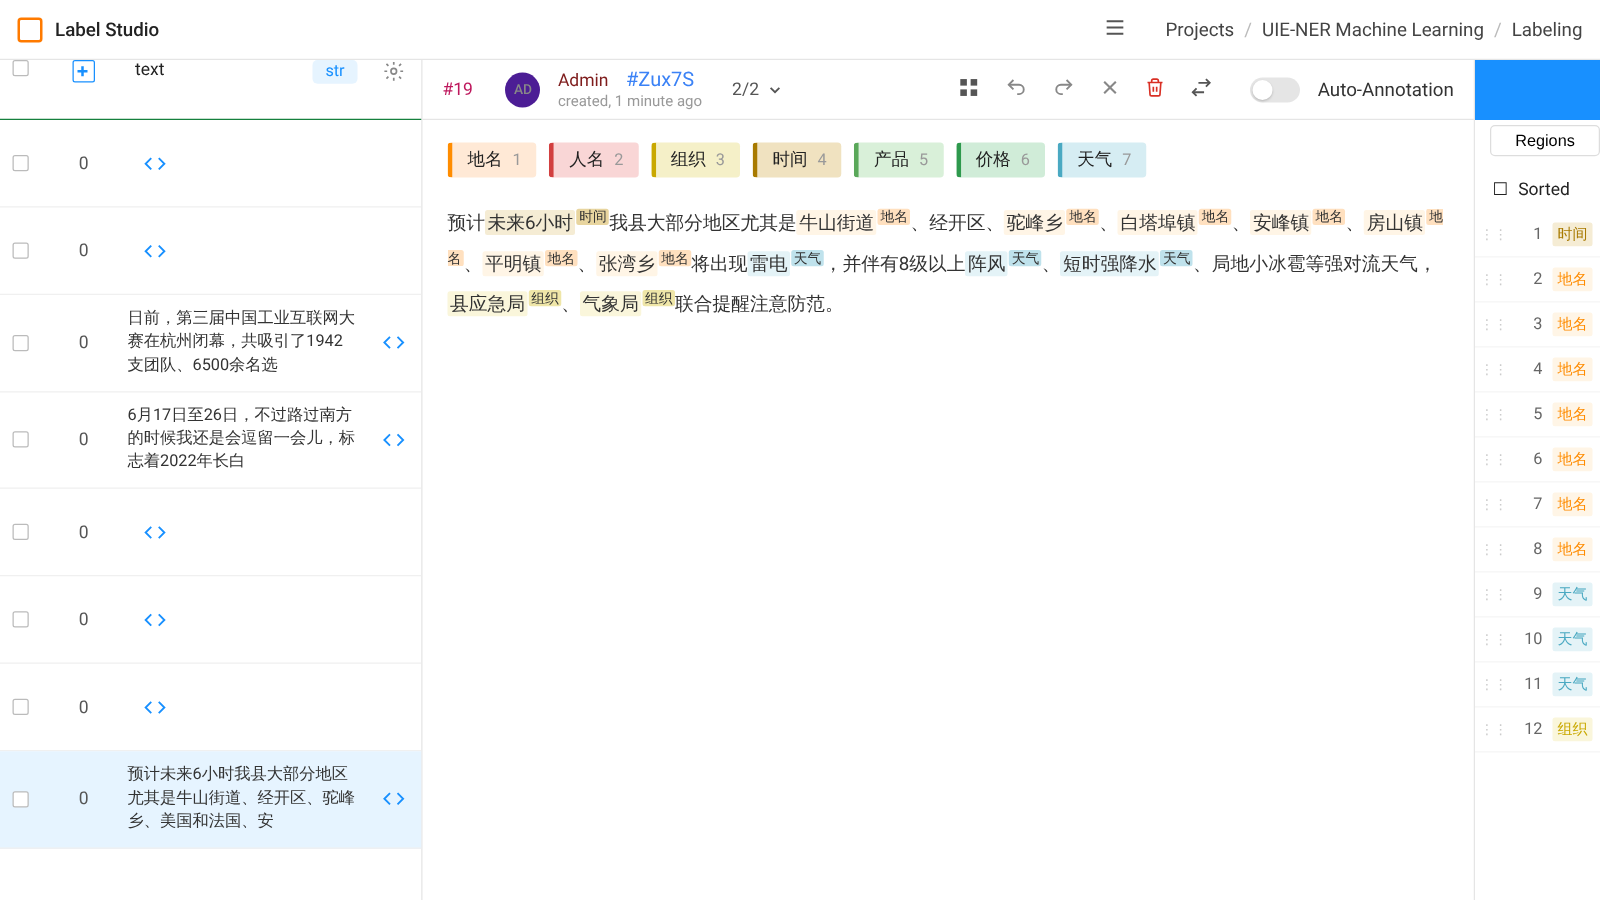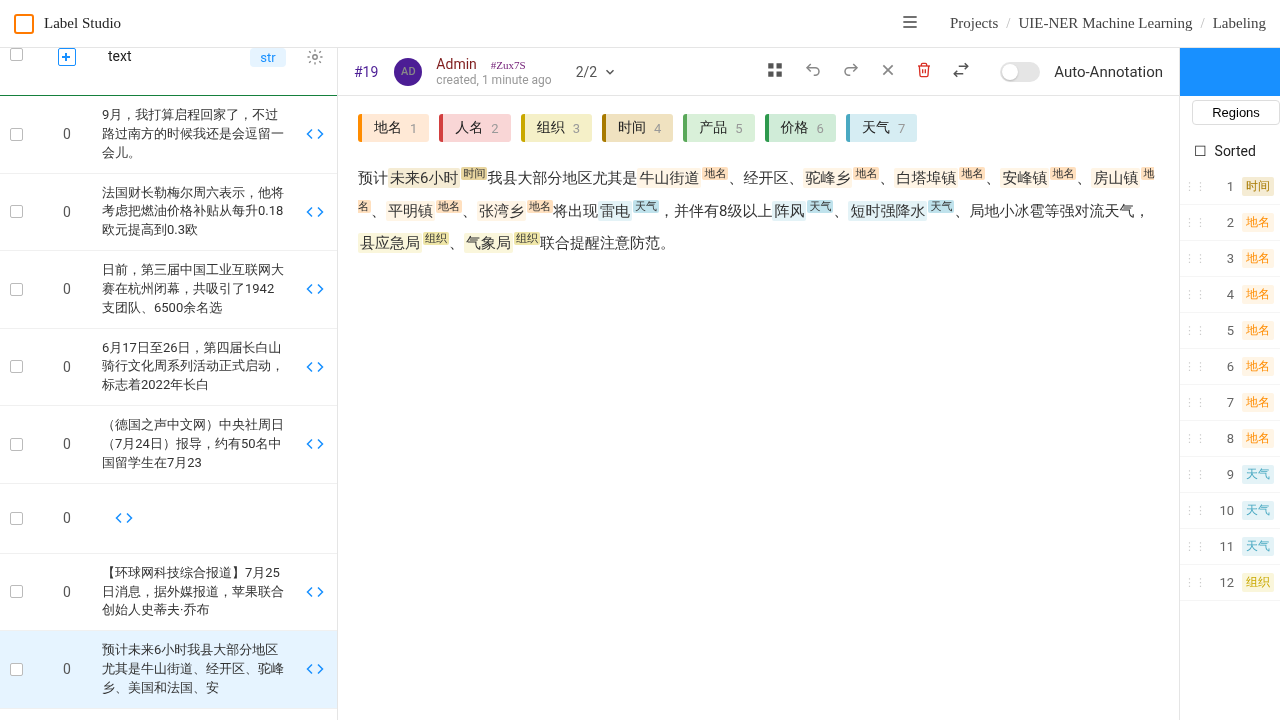--- a/index.html
+++ b/index.html
@@ -1,17 +1,17 @@
 <!DOCTYPE html>
 <html><head>
 <meta charset="utf-8">
 <style>
 * { margin: 0; padding: 0; box-sizing: border-box; }
 body { font-family: -apple-system, BlinkMacSystemFont, "Segoe UI", Roboto, sans-serif; font-size: 14px; color: #222; background: #fff; overflow: hidden; }
-.topbar { height: 48px; display: flex; align-items: center; border-bottom: 1px solid #e5e5e5; padding: 0 14px; font-family: Liberation Serif, serif; }
+.topbar { height: 48px; display: flex; align-items: center; border-bottom: 1px solid #e5e5e5; padding: 0 14px; }
 .logo { width: 20px; height: 20px; border: 2.5px solid #ff7a00; border-radius: 3px; margin-right: 10px; }
 .brand { font-weight: 500; font-size: 15px; }
 .hamburger { margin-left: auto; margin-right: 30px; cursor: pointer; }
 .hamburger svg { width: 20px; height: 20px; }
 .breadcrumb { display: flex; align-items: center; gap: 8px; color: #555; font-size: 15px; }
 .breadcrumb .sep { color: #bbb; }
 .breadcrumb .bc { color: #444; }
 .layout { display: flex; height: calc(100vh - 48px); }
 .sidebar { width: 338px; border-right: 1px solid #e5e5e5; display: flex; flex-direction: column; }
 .sidebar-head { height: 48px; display: flex; align-items: flex-start; border-bottom: 1px solid #15803d; }
@@ -29,26 +29,26 @@
 .tasklist { flex: 1; overflow-y: auto; }
 .task-row { display: flex; align-items: center; border-bottom: 1px solid #f0f0f0; min-height: 70px; padding: 10px 0; cursor: pointer; }
 .task-row.active { background: #e6f4ff; }
 .tcell-c { width: 32px; display: flex; justify-content: center; }
 .tcell-e { width: 70px; text-align: center; color: #555; }
 .tcell-t { flex: 1; padding-right: 8px; font-size: 13px; line-height: 1.45; color: #333; }
 .tcell-code { width: 44px; display: flex; justify-content: center; color: #1890ff; }
 .checkbox { width: 13px; height: 13px; border: 1.2px solid #bbb; border-radius: 2px; background: #fff; }
 .main { flex: 1; display: flex; flex-direction: column; border-right: 1px solid #e5e5e5; min-width: 0; }
 .main-toolbar { height: 48px; border-bottom: 1px solid #e5e5e5; display: flex; align-items: center; padding: 0 16px; gap: 14px; }
-.taskid { color: #4c1d95; font-size: 14px; margin-right: 2px; }
+.taskid { color: #be185d; font-size: 14px; margin-right: 12px; }
 .avatar-ad { width: 28px; height: 28px; border-radius: 50%; background: #4c1d95; color: #888; display: flex; align-items: center; justify-content: center; font-size: 11px; font-weight: 500; }
 .author-block { display: flex; flex-direction: column; line-height: 1.2; }
 .author-top { display: flex; gap: 14px; align-items: baseline; }
 .author-name { font-size: 14px; color: #7f1d1d; }
-.author-hash { font-size: 11px; color: #701a75; font-family: Liberation Serif, serif; }
+.author-hash { font-size: 16px; color: #3b82f6; }
 .author-sub { font-size: 12px; color: #999; }
 .counter { margin-left: 10px; display: flex; align-items: center; gap: 6px; color: #555; font-size: 14px; }
 .tool-icons { margin-left: auto; display: flex; align-items: center; gap: 20px; }
 .tool-icons .ti { cursor: pointer; color: #555; }
 .tool-icons .ti.red { color: #d93025; }
 .autoann { display: flex; align-items: center; gap: 14px; margin-left: 16px; }
 .toggle { width: 40px; height: 20px; background: #e5e5e5; border-radius: 10px; position: relative; }
 .toggle::after { content: ""; width: 16px; height: 16px; background: #fff; border-radius: 50%; position: absolute; left: 2px; top: 2px; box-shadow: 0 1px 2px rgba(0,0,0,.2); }
 .autoann-label { font-size: 15px; color: #333; }
 .blue-block { width: 100px; height: 48px; background: #1890ff; position: absolute; right: 0; top: 48px; }
@@ -113,34 +113,32 @@
             <path d="M12 2v3M12 19v3M4.2 4.2l2.1 2.1M17.7 17.7l2.1 2.1M2 12h3M19 12h3M4.2 19.8l2.1-2.1M17.7 6.3l2.1-2.1"></path>
           </svg>
       </div>
     </div>
     <div class="tasklist" id="tasklist">
         <div class="task-row">
           <div class="tcell-c">
             <div class="checkbox"></div>
           </div>
           <div class="tcell-e">0</div>
-          <div class="tcell-t">9月，我打算启程回家了，不过路过南方的时候我还是会逗留一会儿。</div>
-          <div class="tcell-code">
-            <svg width="18" height="18" viewBox="0 0 24 24" fill="none" stroke="#1890ff" stroke-width="2">
-              <polyline points="16 18 22 12 16 6"></polyline>
-              <polyline points="8 6 2 12 8 18"></polyline>
-            </svg>
-          </div>
-        </div>
-        <div class="task-row">
-          <div class="tcell-c">
-            <div class="checkbox"></div>
-          </div>
-          <div class="tcell-e">0</div>
-          <div class="tcell-t">法国财长勒梅尔周六表示，他将考虑把燃油价格补贴从每升0.18欧元提高到0.3欧</div>
+          <div class="tcell-code">
+            <svg width="18" height="18" viewBox="0 0 24 24" fill="none" stroke="#1890ff" stroke-width="2">
+              <polyline points="16 18 22 12 16 6"></polyline>
+              <polyline points="8 6 2 12 8 18"></polyline>
+            </svg>
+          </div>
+        </div>
+        <div class="task-row">
+          <div class="tcell-c">
+            <div class="checkbox"></div>
+          </div>
+          <div class="tcell-e">0</div>
           <div class="tcell-code">
             <svg width="18" height="18" viewBox="0 0 24 24" fill="none" stroke="#1890ff" stroke-width="2">
               <polyline points="16 18 22 12 16 6"></polyline>
               <polyline points="8 6 2 12 8 18"></polyline>
             </svg>
           </div>
         </div>
         <div class="task-row">
           <div class="tcell-c">
             <div class="checkbox"></div>
@@ -152,59 +150,57 @@
               <polyline points="16 18 22 12 16 6"></polyline>
               <polyline points="8 6 2 12 8 18"></polyline>
             </svg>
           </div>
         </div>
         <div class="task-row">
           <div class="tcell-c">
             <div class="checkbox"></div>
           </div>
           <div class="tcell-e">0</div>
-          <div class="tcell-t">6月17日至26日，第四届长白山骑行文化周系列活动正式启动，标志着2022年长白</div>
-          <div class="tcell-code">
-            <svg width="18" height="18" viewBox="0 0 24 24" fill="none" stroke="#1890ff" stroke-width="2">
-              <polyline points="16 18 22 12 16 6"></polyline>
-              <polyline points="8 6 2 12 8 18"></polyline>
-            </svg>
-          </div>
-        </div>
-        <div class="task-row">
-          <div class="tcell-c">
-            <div class="checkbox"></div>
-          </div>
-          <div class="tcell-e">0</div>
-          <div class="tcell-t">（德国之声中文网）中央社周日（7月24日）报导，约有50名中国留学生在7月23</div>
-          <div class="tcell-code">
-            <svg width="18" height="18" viewBox="0 0 24 24" fill="none" stroke="#1890ff" stroke-width="2">
-              <polyline points="16 18 22 12 16 6"></polyline>
-              <polyline points="8 6 2 12 8 18"></polyline>
-            </svg>
-          </div>
-        </div>
-        <div class="task-row">
-          <div class="tcell-c">
-            <div class="checkbox"></div>
-          </div>
-          <div class="tcell-e">0</div>
-          <div class="tcell-code">
-            <svg width="18" height="18" viewBox="0 0 24 24" fill="none" stroke="#1890ff" stroke-width="2">
-              <polyline points="16 18 22 12 16 6"></polyline>
-              <polyline points="8 6 2 12 8 18"></polyline>
-            </svg>
-          </div>
-        </div>
-        <div class="task-row">
-          <div class="tcell-c">
-            <div class="checkbox"></div>
-          </div>
-          <div class="tcell-e">0</div>
-          <div class="tcell-t">【环球网科技综合报道】7月25日消息，据外媒报道，苹果联合创始人史蒂夫·乔布</div>
+          <div class="tcell-t">6月17日至26日，不过路过南方的时候我还是会逗留一会儿，标志着2022年长白</div>
+          <div class="tcell-code">
+            <svg width="18" height="18" viewBox="0 0 24 24" fill="none" stroke="#1890ff" stroke-width="2">
+              <polyline points="16 18 22 12 16 6"></polyline>
+              <polyline points="8 6 2 12 8 18"></polyline>
+            </svg>
+          </div>
+        </div>
+        <div class="task-row">
+          <div class="tcell-c">
+            <div class="checkbox"></div>
+          </div>
+          <div class="tcell-e">0</div>
+          <div class="tcell-code">
+            <svg width="18" height="18" viewBox="0 0 24 24" fill="none" stroke="#1890ff" stroke-width="2">
+              <polyline points="16 18 22 12 16 6"></polyline>
+              <polyline points="8 6 2 12 8 18"></polyline>
+            </svg>
+          </div>
+        </div>
+        <div class="task-row">
+          <div class="tcell-c">
+            <div class="checkbox"></div>
+          </div>
+          <div class="tcell-e">0</div>
+          <div class="tcell-code">
+            <svg width="18" height="18" viewBox="0 0 24 24" fill="none" stroke="#1890ff" stroke-width="2">
+              <polyline points="16 18 22 12 16 6"></polyline>
+              <polyline points="8 6 2 12 8 18"></polyline>
+            </svg>
+          </div>
+        </div>
+        <div class="task-row">
+          <div class="tcell-c">
+            <div class="checkbox"></div>
+          </div>
+          <div class="tcell-e">0</div>
           <div class="tcell-code">
             <svg width="18" height="18" viewBox="0 0 24 24" fill="none" stroke="#1890ff" stroke-width="2">
               <polyline points="16 18 22 12 16 6"></polyline>
               <polyline points="8 6 2 12 8 18"></polyline>
             </svg>
           </div>
         </div>
         <div class="task-row active">
           <div class="tcell-c">
             <div class="checkbox"></div>

